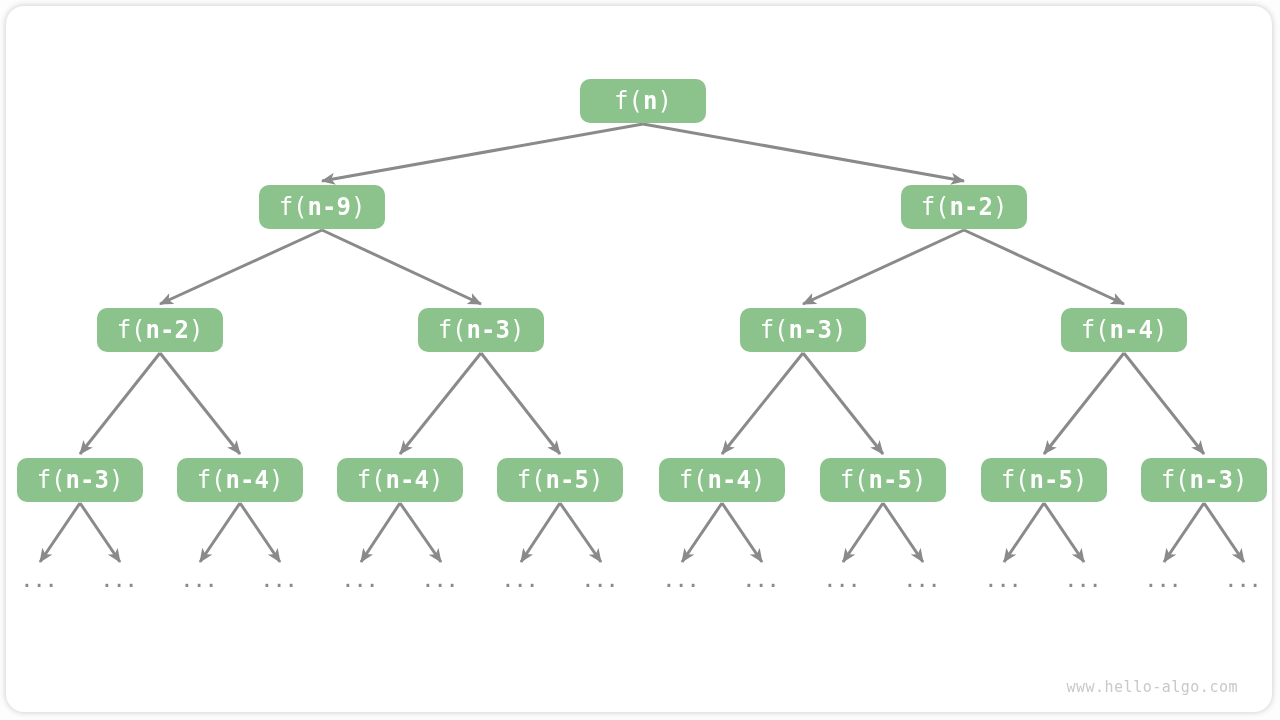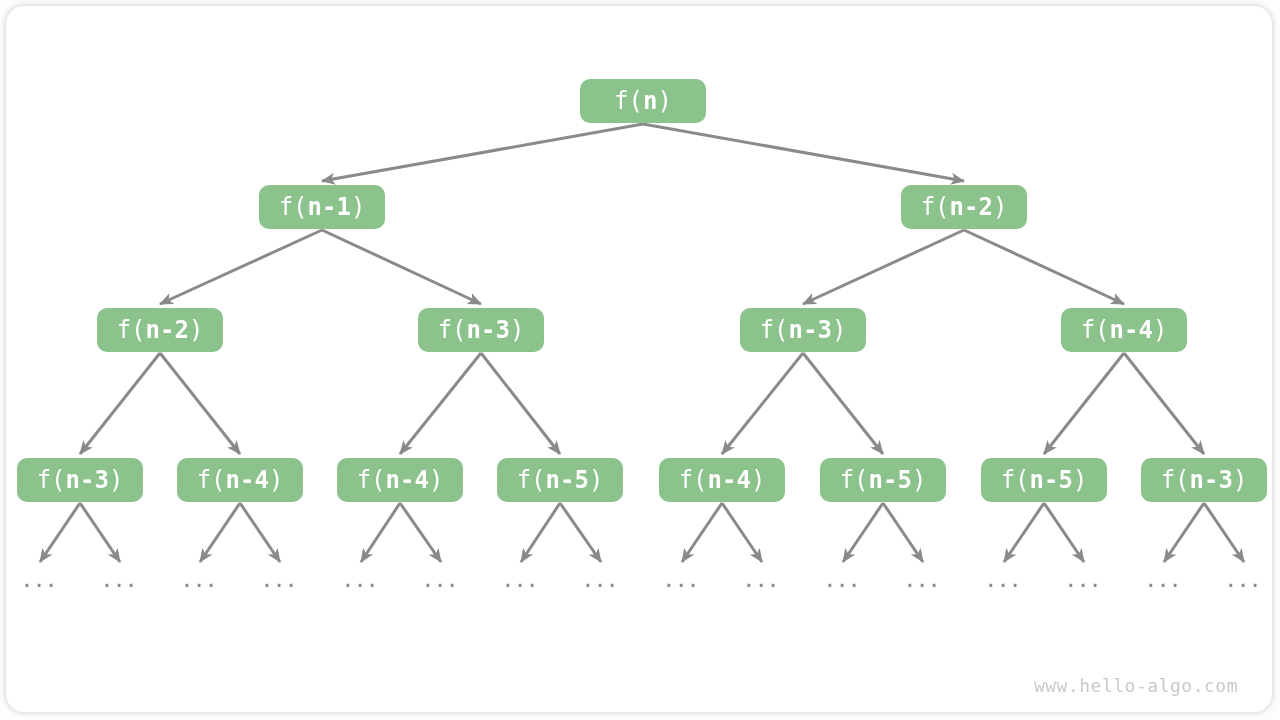--- a/index.html
+++ b/index.html
@@ -53,21 +53,21 @@
     text-align: center;
     font-size: 17px;
     font-weight: bold;
     letter-spacing: 2px;
     user-select: none;
   }
   .watermark {
     position: absolute;
     right: 42px;
     bottom: 24px;
-    font-size: 18px;
+    font-size: 15px;
     letter-spacing: 0.5px;
     user-select: none;
   }
 </style>
 </head>
 <body>
 
 <div class="frame"></div>
 
 <div class="canvas" id="canvas">
@@ -108,21 +108,21 @@
       <line x1="1204" y1="503" x2="1164" y2="562" stroke="#8A8A8A" stroke-width="3" marker-end="url(#arrowhead)"></line>
       <line x1="1204" y1="503" x2="1244" y2="562" stroke="#8A8A8A" stroke-width="3" marker-end="url(#arrowhead)"></line>
     </svg>
     <div class="node" style="left: 580px; top: 79px; background: rgb(140, 194, 140); color: rgb(255, 255, 255);">
       <span>f(</span>
       <span class="bold">n</span>
       <span>)</span>
     </div>
     <div class="node" style="left: 259px; top: 185px; background: rgb(140, 194, 140); color: rgb(255, 255, 255);">
       <span>f(</span>
-      <span class="bold">n-1</span>
+      <span class="bold">n-9</span>
       <span>)</span>
     </div>
     <div class="node" style="left: 901px; top: 185px; background: rgb(140, 194, 140); color: rgb(255, 255, 255);">
       <span>f(</span>
       <span class="bold">n-2</span>
       <span>)</span>
     </div>
     <div class="node" style="left: 97px; top: 308px; background: rgb(140, 194, 140); color: rgb(255, 255, 255);">
       <span>f(</span>
       <span class="bold">n-2</span>

